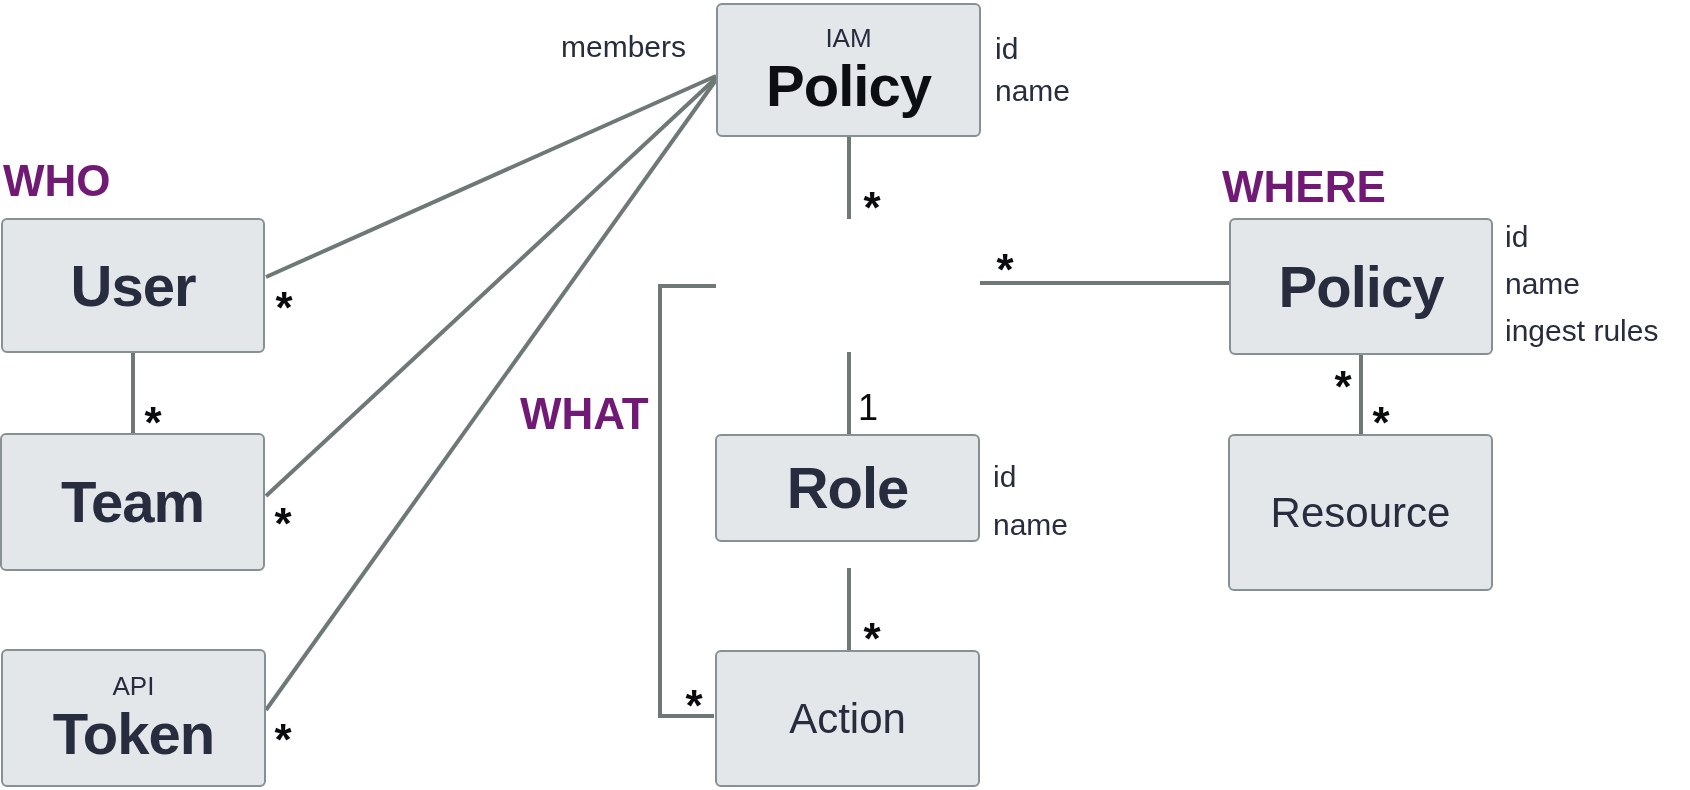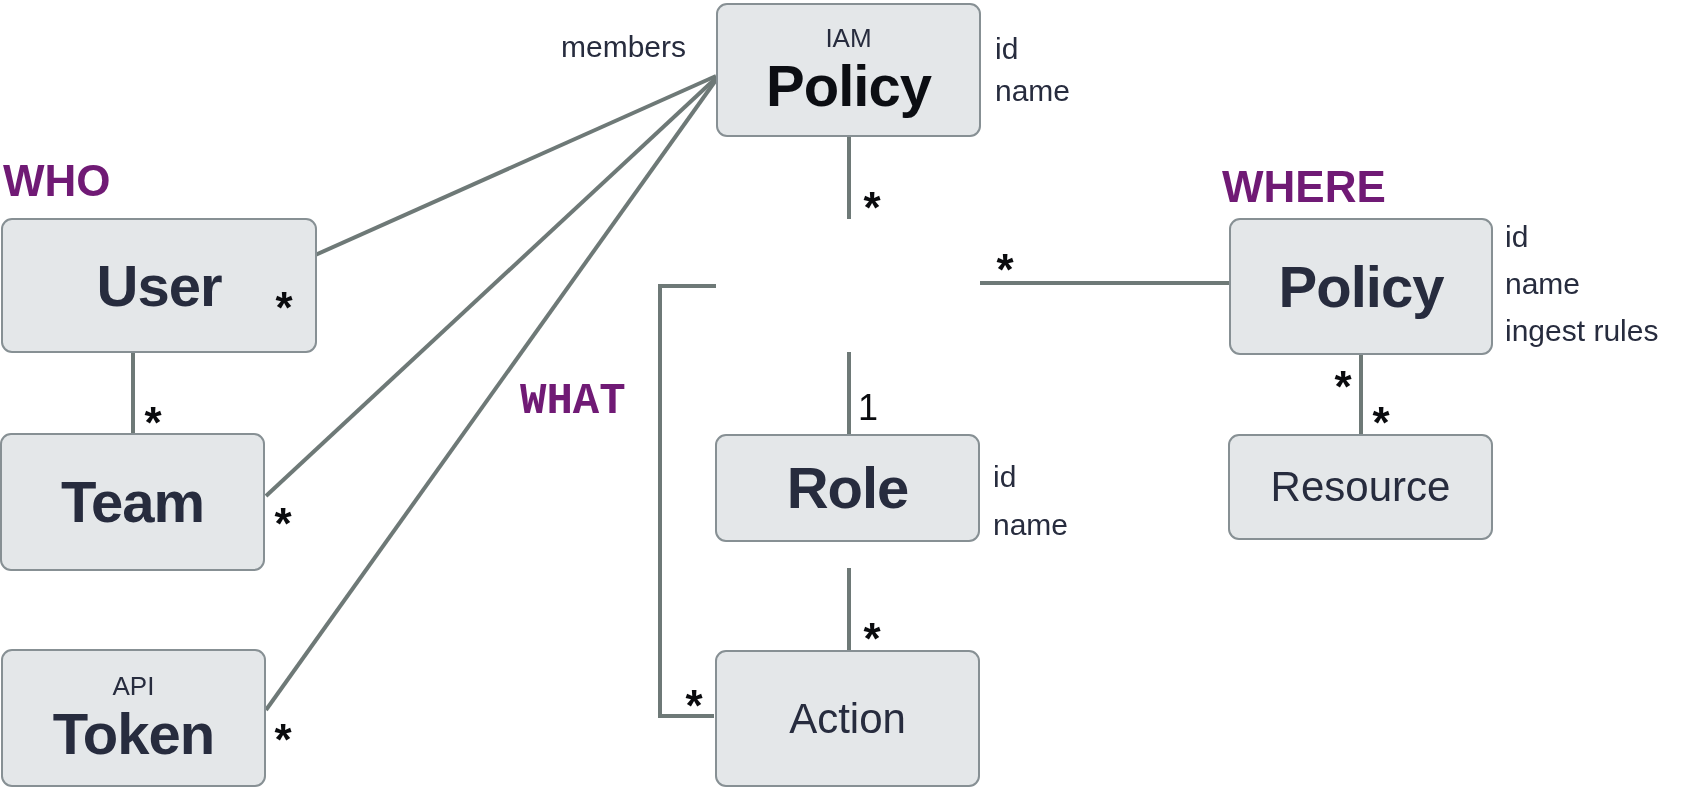--- a/index.html
+++ b/index.html
@@ -3,21 +3,21 @@
 <meta charset="utf-8">
 <style>
   html,body{margin:0;padding:0;background:#ffffff;}
   #canvas{
     position:relative;width:1690px;height:790px;background:#ffffff;overflow:hidden;
     font-family:"Liberation Sans","DejaVu Sans",sans-serif;
   }
   #edges{position:absolute;left:0;top:0;width:1690px;height:790px;}
   .entity{
     position:absolute;box-sizing:border-box;
-    background:#e4e7e9;border:2px solid #879094;border-radius:11px;
+    background:#e4e7e9;border:2px solid #879094;border-radius:6px;
     display:flex;flex-direction:column;align-items:center;justify-content:center;
     text-align:center;
   }
   .entity .supertitle{font-size:26px;line-height:32px;color:#272c3e;}
   .entity .title{font-size:58px;line-height:64px;font-weight:bold;color:#272c3e;letter-spacing:-1px;}
   .entity.plain .title{font-size:42px;line-height:52px;font-weight:normal;letter-spacing:0;}
   .entity .subtitle{font-size:30px;line-height:40px;color:#272c3e;}
   .entity.black-title .title{color:#0c0e13;}
   .attrs{position:absolute;color:#272c3e;font-size:30px;white-space:nowrap;}
   .attrs div{display:block;}
@@ -41,35 +41,35 @@
       <line x1="849" y1="136" x2="849" y2="219"></line>
       <line x1="849" y1="352" x2="849" y2="436"></line>
       <line x1="849" y1="568" x2="849" y2="652"></line>
       <polyline points="716,286 660,286 660,716 714,716"></polyline>
       <line x1="980" y1="283" x2="1231" y2="283"></line>
       <line x1="1361" y1="353" x2="1361" y2="436"></line>
     </g>
   </svg>
 
   <div class="section-label" style="left:3px;top:163px;">WHO</div>
-  <div class="section-label" style="left:520px;top:383px;font-family:Liberation Mono, monospace;">WHAT</div>
+  <div class="section-label" style="left:520px;top:396px;">WHAT</div>
   <div class="section-label" style="left:1222px;top:169px;">WHERE</div>
 
   <div class="members-label">members</div>
 
   <div class="entity black-title" style="left:716px;top:3px;width:265px;height:134px;">
     <div class="supertitle">IAM</div>
     <div class="title">Policy</div>
   </div>
   <div class="attrs" style="left:995px;top:28px;line-height:42px;">
     <div>id</div>
     <div>name</div>
   </div>
 
-  <div class="entity" style="left:1px;top:218px;width:316px;height:135px;">
+  <div class="entity" style="left:1px;top:218px;width:264px;height:135px;">
     <div class="title">User</div>
   </div>
 
   <div class="entity" style="left:0px;top:433px;width:265px;height:138px;">
     <div class="title">Team</div>
   </div>
 
   <div class="entity" style="left:1px;top:649px;width:265px;height:138px;">
     <div class="supertitle">API</div>
     <div class="title">Token</div>
@@ -90,21 +90,21 @@
 
   <div class="entity" style="left:1229px;top:218px;width:264px;height:137px;">
     <div class="title">Policy</div>
   </div>
   <div class="attrs" style="left:1505px;top:213px;line-height:47px;">
     <div>id</div>
     <div>name</div>
     <div>ingest rules</div>
   </div>
 
-  <div class="entity plain" style="left:1228px;top:434px;width:265px;height:106px;">
+  <div class="entity plain" style="left:1228px;top:434px;width:265px;height:157px;">
     <div class="title">Resource</div>
   </div>
 
   <div class="edge-label" style="left:264px;top:286px;">*</div>
   <div class="edge-label" style="left:263px;top:502px;">*</div>
   <div class="edge-label" style="left:263px;top:718px;">*</div>
   <div class="edge-label" style="left:133px;top:401px;">*</div>
   <div class="edge-label" style="left:852px;top:186px;">*</div>
   <div class="edge-label num" style="left:848px;top:390px;">1</div>
   <div class="edge-label" style="left:852px;top:617px;">*</div>

